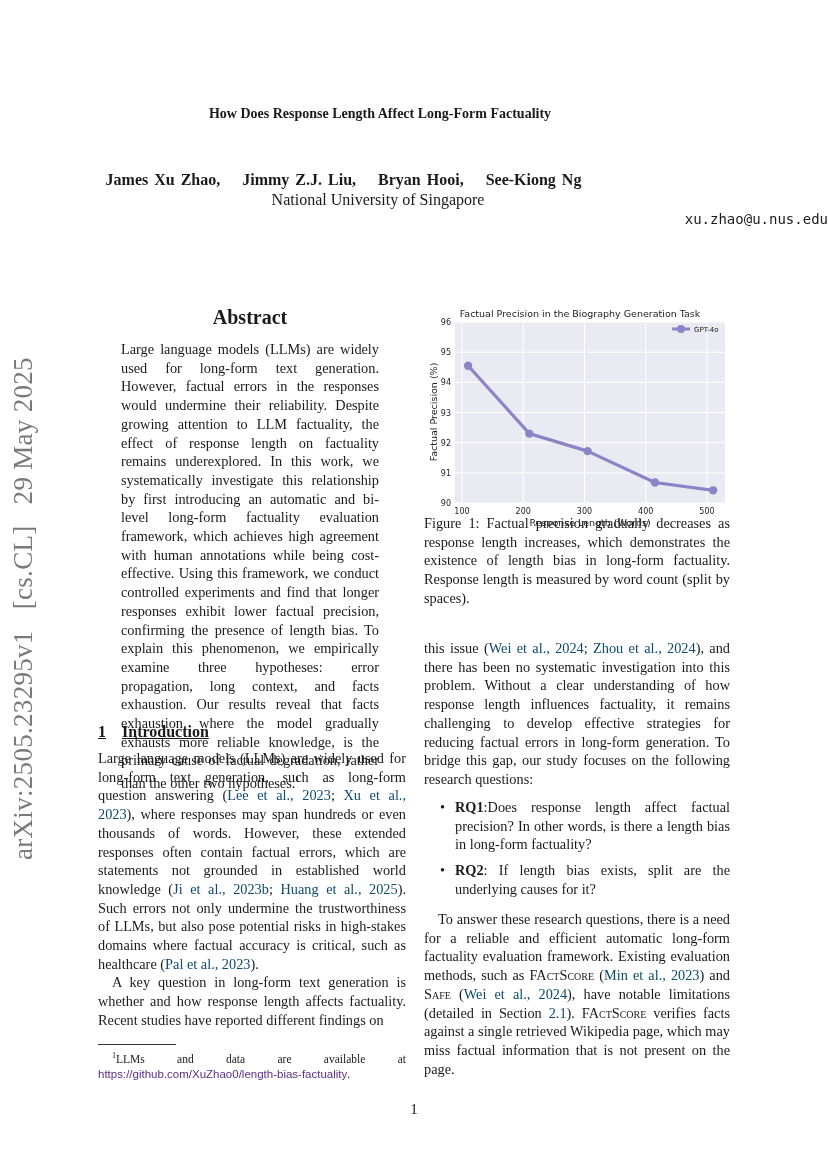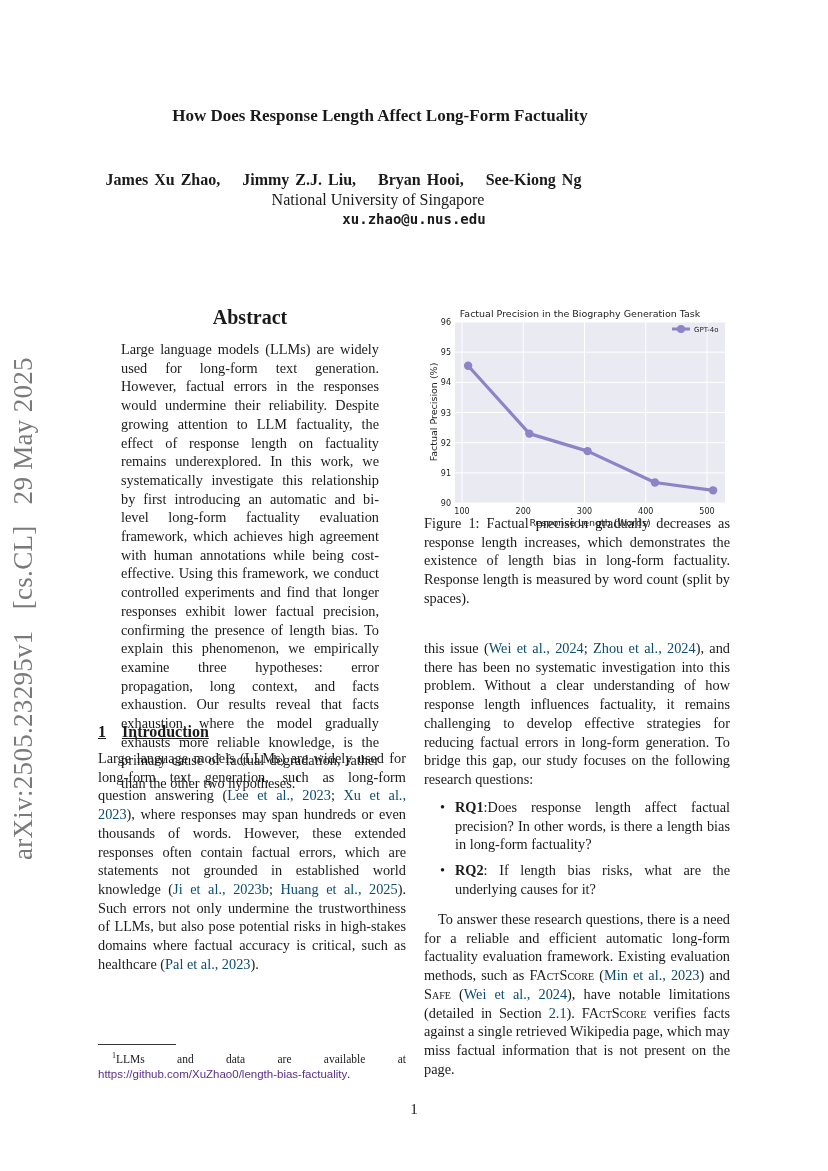--- a/index.html
+++ b/index.html
@@ -1,23 +1,23 @@
 <!DOCTYPE html>
 <html><head>
 <meta charset="utf-8">
 <style>
   html, body { margin: 0; padding: 0; background: #ffffff; }
   body { width: 828px; height: 1171px; position: relative; overflow: hidden;
          font-family: "Liberation Serif", "DejaVu Serif", serif; color: #1a1a1a; }
   .abs { position: absolute; }
-  .title { left: 0; width: 760px; top: 106px; text-align: center; font-size: 17px; font-weight: bold; }
+  .title { left: 0; width: 760px; top: 106px; text-align: center; font-size: 14px; font-weight: bold; }
   .authors { left: 0; width: 687px; top: 171px; text-align: center; font-size: 16px; font-weight: bold; word-spacing: 2px; }
   .authors span { margin: 0 8px; }
   .affil { left: 0; width: 756px; top: 191px; text-align: center; font-size: 16px; }
-  .email { left: 0; width: 828px; top: 211px; text-align: center; font-size: 14px; font-family: "DejaVu Sans Mono", monospace; font-weight: bold; }
+  .email { left: 0; width: 828px; top: 211px; text-align: right; font-size: 14px; font-family: "DejaVu Sans Mono", monospace; }
   .arxiv { left: 8px; top: 860px; transform-origin: 0 0; transform: rotate(-90deg);
            font-size: 27px; color: #7a7a7a; white-space: nowrap; letter-spacing: 0.3px; }
   .arxiv span { margin-right: 14px; }
   .col { font-size: 14.3px; line-height: 18.7px; text-align: justify; hyphens: manual; }
   .left-col { left: 98px; width: 308px; }
   .abs-col { left: 121px; width: 258px; top: 340px; }
   .abstract-h { left: 121px; width: 258px; top: 306px; text-align: center; font-weight: bold; font-size: 20px; }
   .sec-h { left: 98px; top: 723px; font-size: 16px; font-weight: bold; text-decoration: underline; }
   .sec-h .num { margin-right: 16px; }
   .intro { top: 749px; }
@@ -55,20 +55,21 @@
   <span>[cs.CL]</span>
   <span>29 May 2025</span>
 </div>
 
 <div class="abs abstract-h">Abstract</div>
 <div class="abs col abs-col"><span>Large language models (LLMs) are widely used for long-form text generation. However, factual errors in the responses would undermine their reliability. Despite growing attention to LLM factuality, the effect of response length on factuality remains underexplored. In this work, we systematically investigate this relationship by first introducing an automatic and bi-level long-form factuality evaluation framework, which achieves high agreement with human annotations while being cost-effective. Using this framework, we conduct controlled experiments and find that longer responses exhibit lower factual precision, confirming the presence of length bias. To explain this phenomenon, we empirically examine three hypotheses: error propagation, long context, and facts exhaustion. Our results reveal that facts exhaustion, where the model gradually exhausts more reliable knowledge, is the primary cause of factual degradation, rather than the other two hypotheses.</span><sup style="font-size:9px">1</sup></div>
 
 <div class="abs sec-h"><span class="num">1</span><span>Introduction</span></div>
 <div class="abs col left-col intro">
   <div><span>Large language models (LLMs) are widely used for long-form text generation, such as long-form question answering (</span><a class="cite">Lee et al., 2023</a><span>; </span><a class="cite">Xu et al., 2023</a><span>), where responses may span hundreds or even thousands of words. However, these extended responses often contain factual errors, which are statements not grounded in established world knowledge (</span><a class="cite">Ji et al., 2023b</a><span>; </span><a class="cite">Huang et al., 2025</a><span>). Such errors not only undermine the trustworthiness of LLMs, but also pose potential risks in high-stakes domains where factual accuracy is critical, such as healthcare (</span><a class="cite">Pal et al., 2023</a><span>).</span></div>
+  <div class="indent">A key question in long-form text generation is whether and how response length affects factuality. Recent studies have reported different findings on</div>
 </div>
 
 <div class="abs fn-rule"></div>
 <div class="abs footnote"><span style="padding-left:14px"></span><sup style="font-size:8px">1</sup><span>LLMs and data are available at </span><a class="mono">https://github.com/XuZhao0/length-bias-factuality</a><span>.</span></div>
 
 <svg class="abs" style="left:410px; top:300px;" width="330" height="232" viewBox="410 300 330 232">
   <text id="chart-title" x="580" y="317" text-anchor="middle" font-size="9.5" fill="#222">Factual Precision in the Biography Generation Task</text>
   <rect id="plot-bg" x="455" y="322" width="270" height="181" fill="#eaeaf2"></rect>
   <g id="grid">
       <line x1="455" x2="725" y1="503" y2="503" stroke="#ffffff" stroke-width="1"></line>
@@ -116,18 +117,18 @@
     <text x="694" y="332" font-size="7" fill="#222">GPT-4o</text>
   </g>
 </svg>
 
 <div class="abs col right-col caption">Figure 1: Factual precision gradually decreases as response length increases, which demonstrates the existence of length bias in long-form factuality. Response length is measured by word count (split by spaces).</div>
 
 <div class="abs col right-col rc1"><span>this issue (</span><a class="cite">Wei et al., 2024</a><span>; </span><a class="cite">Zhou et al., 2024</a><span>), and there has been no systematic investigation into this problem. Without a clear understanding of how response length influences factuality, it remains challenging to develop effective strategies for reducing factual errors in long-form generation. To bridge this gap, our study focuses on the following research questions:</span></div>
 
 <div class="abs col bullets">
   <div class="bullet"><span class="dot">•</span><b>RQ1</b><span>:Does response length affect factual precision? In other words, is there a length bias in long-form factuality?</span></div>
-  <div class="bullet"><span class="dot">•</span><b>RQ2</b><span>: If length bias risks, what are the underlying causes for it?</span></div>
+  <div class="bullet"><span class="dot">•</span><b>RQ2</b><span>: If length bias exists, split are the underlying causes for it?</span></div>
 </div>
 
 <div class="abs col right-col rc2 indent"><span>To answer these research questions, there is a need for a reliable and efficient automatic long-form factuality evaluation framework. Existing evaluation methods, such as </span><span class="sc">FActScore</span><span> (</span><a class="cite">Min et al., 2023</a><span>) and </span><span class="sc">Safe</span><span> (</span><a class="cite">Wei et al., 2024</a><span>), have notable limitations (detailed in Section </span><a class="cite">2.1</a><span>). </span><span class="sc">FActScore</span><span> verifies facts against a single retrieved Wikipedia page, which may miss factual information that is not present on the page.</span></div>
 
 <div class="abs pagenum">1</div>
 
 </body></html>

